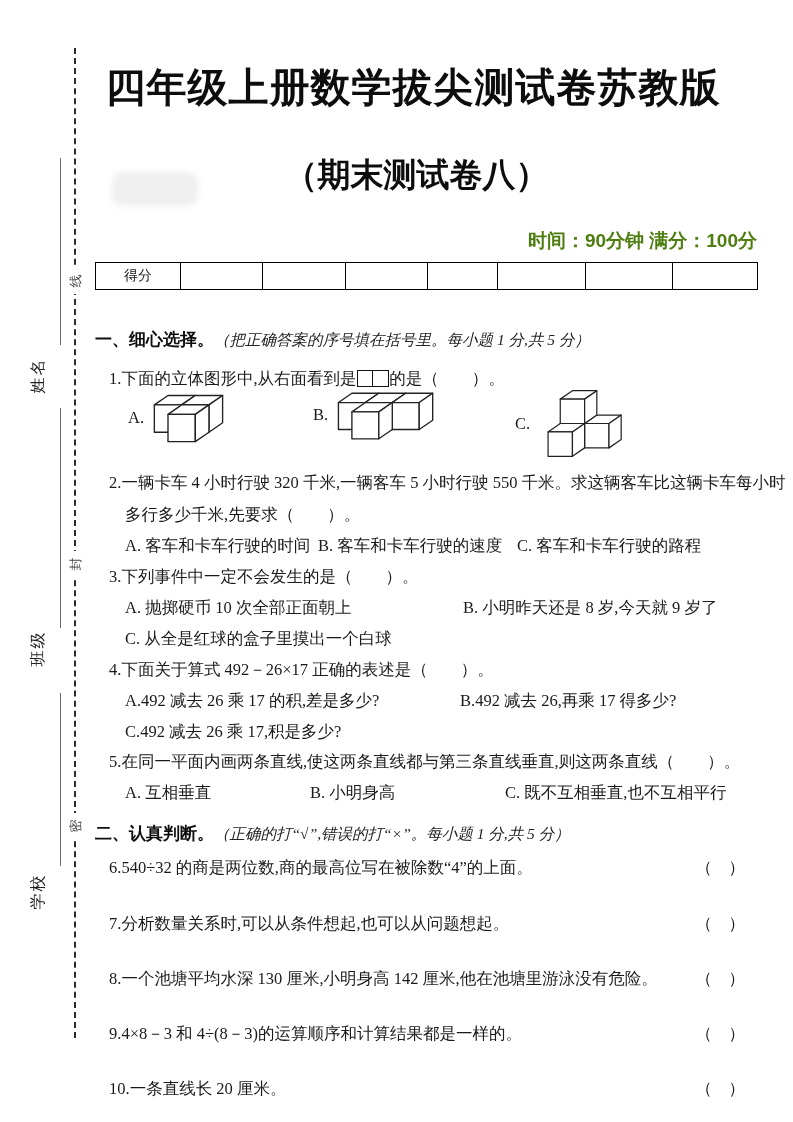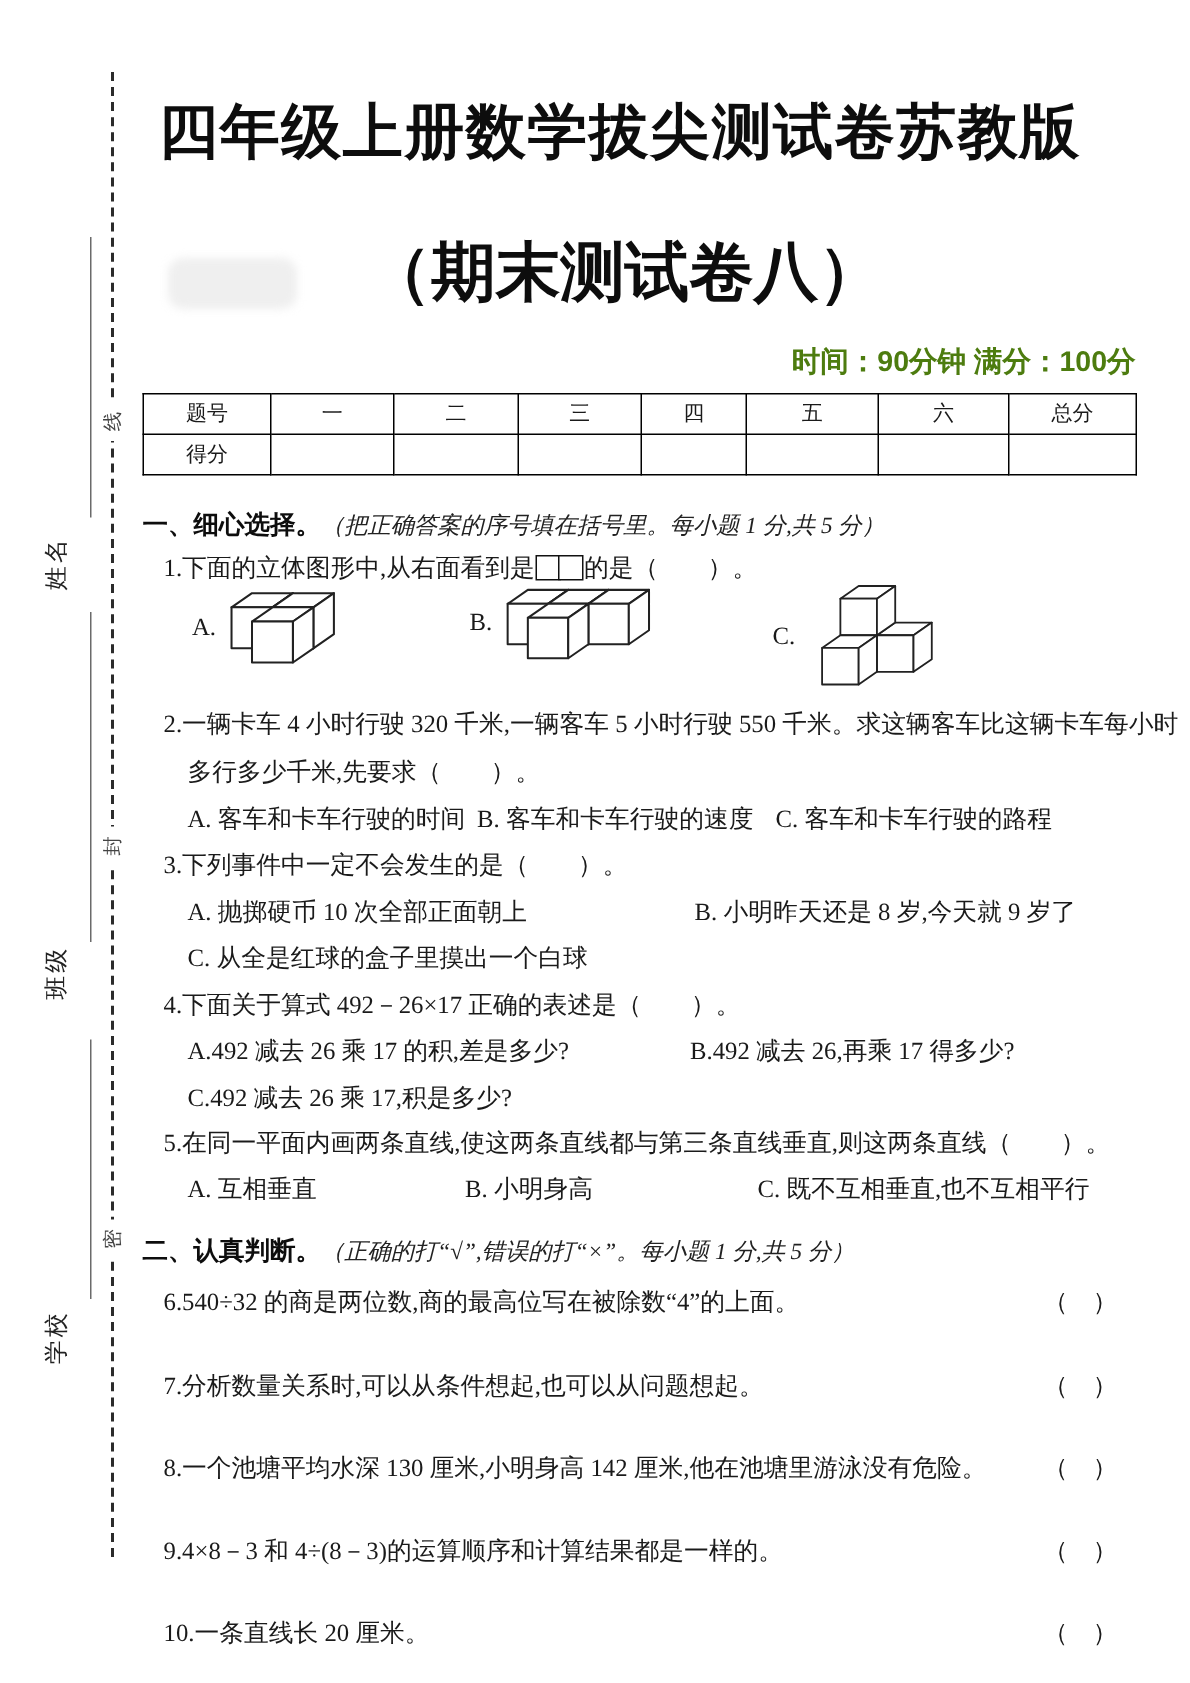--- a/index.html
+++ b/index.html
@@ -12,21 +12,21 @@
   .seal-dash { position:absolute; left:74px; top:48px; height:990px; width:0; border-left:2px dashed #2b2b2b; }
   .seal-char-wrap { position:absolute; left:66px; width:18px; height:26px; background:#fff; display:flex; align-items:center; justify-content:center; }
   .seal-char { transform:rotate(-90deg); font-size:13px; color:#444; font-family:"Liberation Serif",serif; }
   .fill-line { position:absolute; left:60px; width:0; border-left:1.5px solid #6a6a6a; }
   .seal-label-wrap { position:absolute; left:26px; width:24px; height:46px; display:flex; align-items:center; justify-content:center; }
   .seal-label { transform:rotate(-90deg); font-size:16px; color:#222; white-space:nowrap; letter-spacing:2px; }
   
   .title { position:absolute; left:0; right:0; top:60px; text-align:center;
     font-family:"Liberation Sans","DejaVu Sans",sans-serif; font-weight:900; font-size:40px; letter-spacing:1px; color:#0d0d0d;padding-left:33px; }
   .subtitle { position:absolute; left:40px; right:0; top:153px; text-align:center;
-    font-family:"Liberation Sans","DejaVu Sans",sans-serif; font-weight:900; font-size:43px; color:#0d0d0d; }
+    font-family:"Liberation Sans","DejaVu Sans",sans-serif; font-weight:900; font-size:33px; color:#0d0d0d; }
   .watermark { position:absolute; left:112px; top:172px; width:86px; height:34px; background:#efefef; border-radius:10px; filter:blur(3px); }
   .info { position:absolute; right:36px; top:228px; text-align:right;
     font-family:"Liberation Sans","DejaVu Sans",sans-serif; font-weight:700; font-size:19px; color:#4d7c0f; }
   
   table.score { position:absolute; left:95px; top:262px; width:662px; border-collapse:collapse; table-layout:fixed;
     font-size:14px; text-align:center; }
   table.score td { border:1.5px solid #000; height:27px; padding:0; font-family:"Liberation Sans",sans-serif; }
   
   .content { position:absolute; left:95px; top:322px; width:662px; height:720px; font-size:16.5px; }
   .line { position:absolute; left:0; width:662px; white-space:nowrap; }
@@ -83,46 +83,36 @@
       <col style="width:85px">
         <col style="width:82px">
         <col style="width:83px">
         <col style="width:82px">
       <col style="width:70px">
         <col style="width:88px">
         <col style="width:87px">
         <col style="width:85px">
     </colgroup>
     <tbody>
-        <tr>
-      <td>题号</td>
-      <td>一</td>
-      <td>二</td>
-      <td>三</td>
-      <td>四</td>
-      <td>五</td>
-      <td>六</td>
-      <td>总分</td>
-    </tr>
     <tr>
       <td>得分</td>
       <td></td>
       <td></td>
       <td></td>
       <td></td>
       <td></td>
       <td></td>
       <td></td>
     </tr>
   </tbody>
     </table>
 
   <div class="content">
 
-    <div class="line" style="top:16px">
+    <div class="line" style="top:6px">
       <span class="sec-title">一、细心选择。</span><span class="sec-note">（把正确答案的序号填在括号里。每小题 1 分,共 5 分）</span>
     </div>
 
     <div class="line qtext" style="top:46px">
       <span>1.下面的立体图形中,从右面看到是</span><span><span class="sq"></span><span class="sq"></span></span><span>的是（　　）。</span>
     </div>
 
     <div class="figrow" style="top:64px">
       <div class="figitem" style="left:33px">
         <span>A.</span>

